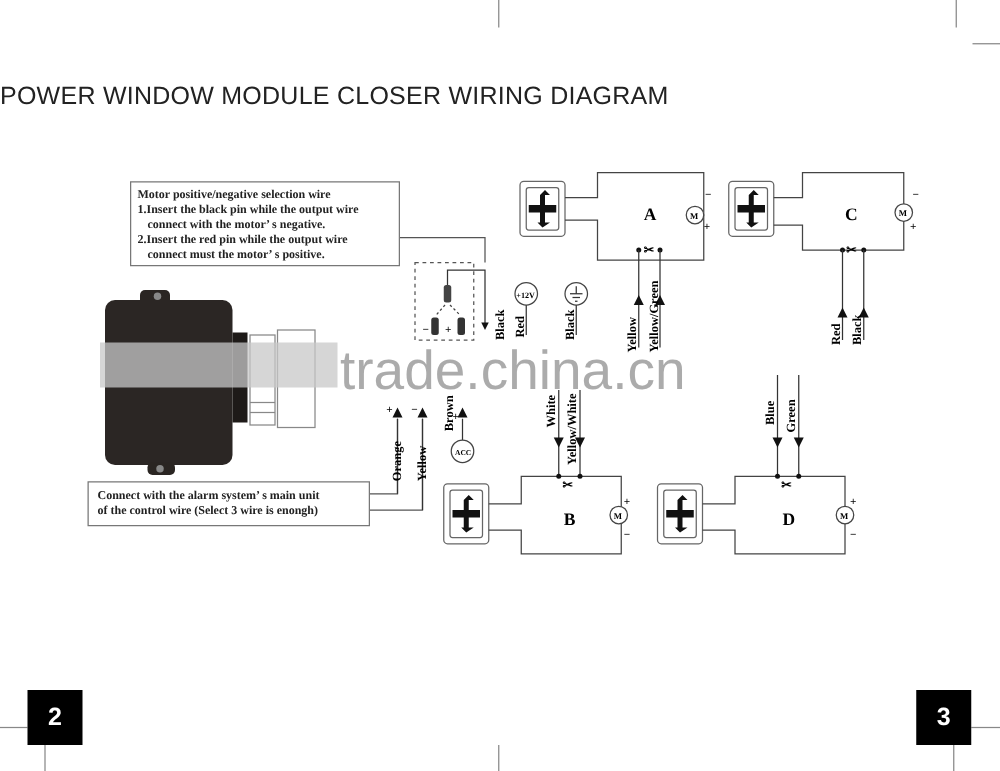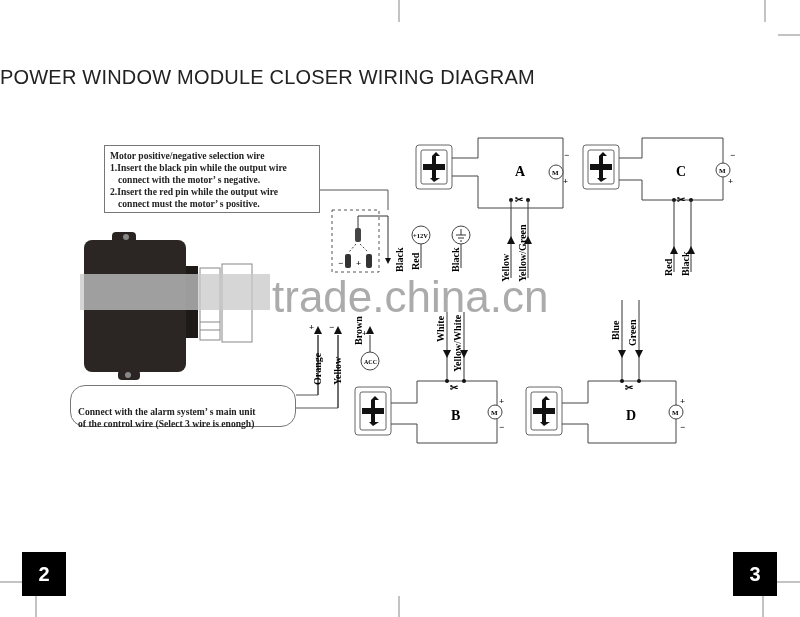--- a/index.html
+++ b/index.html
@@ -2,21 +2,21 @@
 <html><head>
   <meta charset="utf-8">
   <style>
     html, body { margin: 0; padding: 0; background: #ffffff; }
     body { width: 800px; height: 617px; position: relative; overflow: hidden; font-family: "Liberation Serif", serif; }
     .page { position: absolute; left: 0; top: 0; width: 800px; height: 617px; }
     .title { position: absolute; left: 0; top: 66px; width: 800px; text-align: left; font-family: "Liberation Sans", sans-serif; font-size: 20px; color: #222; letter-spacing: 0.2px; }
     .note-box { position: absolute; border: 1.5px solid #777; background: #fff; font-family: "Liberation Serif", serif; font-weight: bold; color: #222; font-size: 9.6px; line-height: 12px; box-sizing: border-box; }
     .note-top { left: 67px; top: 145px; width: 216px; height: 68px; padding: 4px 5px; margin-left: 37px; }
     .note-top .indent { padding-left: 8px; }
-    .note-bottom { left: 70px; top: 385px; width: 226px; height: 36px; padding: 20px 7px; border-radius: 15px; }
+    .note-bottom { left: 70px; top: 385px; width: 226px; height: 36px; padding: 5px 7px; }
     .remark { position: absolute; left: 180px; top: 490px; font-family: "DejaVu Serif", serif; font-size: 15px; line-height: 21px; color: #333; letter-spacing: 0.3px; }
     .page-num { position: absolute; width: 44px; height: 44px; background: #000; color: #fff; font-family: "Liberation Sans", sans-serif; font-weight: bold; font-size: 20px; display: flex; align-items: center; justify-content: center; }
     .pn-left { left: 22px; top: 552px; }
     .pn-right { left: 733px; top: 552px; }
     .watermark { position: absolute; left: 0; top: 272px; width: 800px; height: 46px; }
     .wm-band { position: absolute; left: 80px; top: 2px; width: 190px; height: 36px; background: rgba(200,200,200,0.75); }
     .wm-text { position: absolute; left: 272px; top: 0px; font-family: "Liberation Sans", sans-serif; font-size: 44px; color: rgba(150,150,150,0.8); letter-spacing: 0px; }
     svg text { font-family: "Liberation Serif", serif; font-weight: bold; }
   </style>
 </head>

